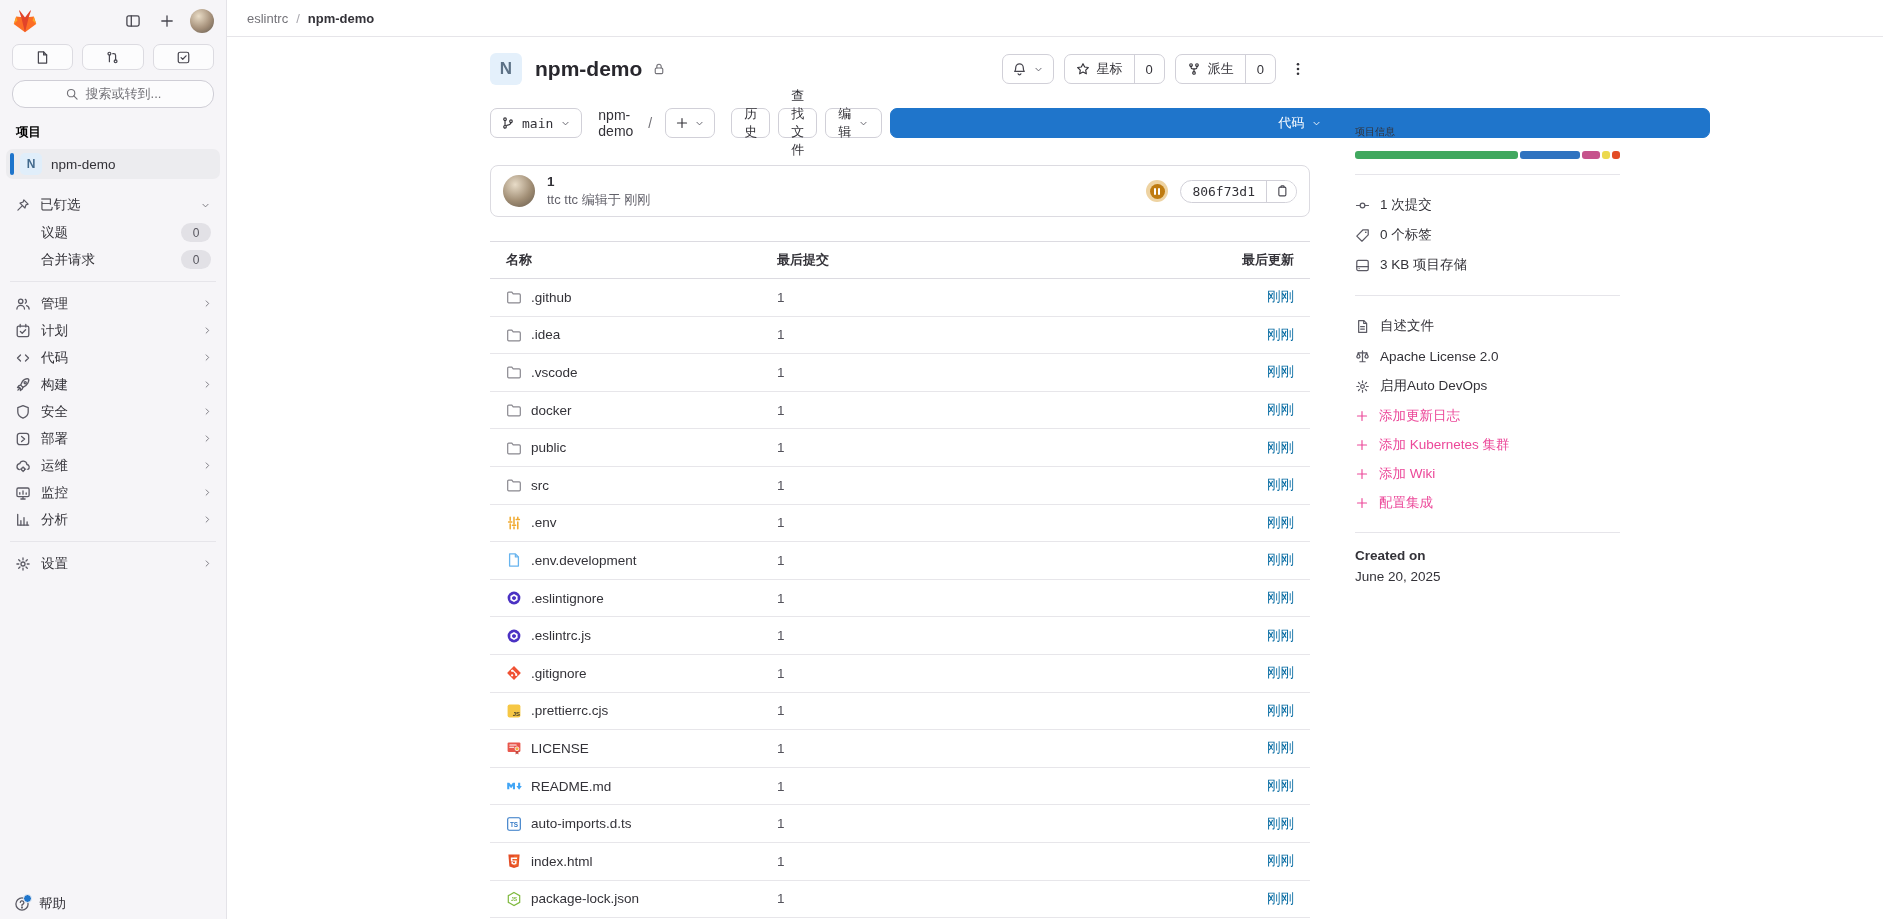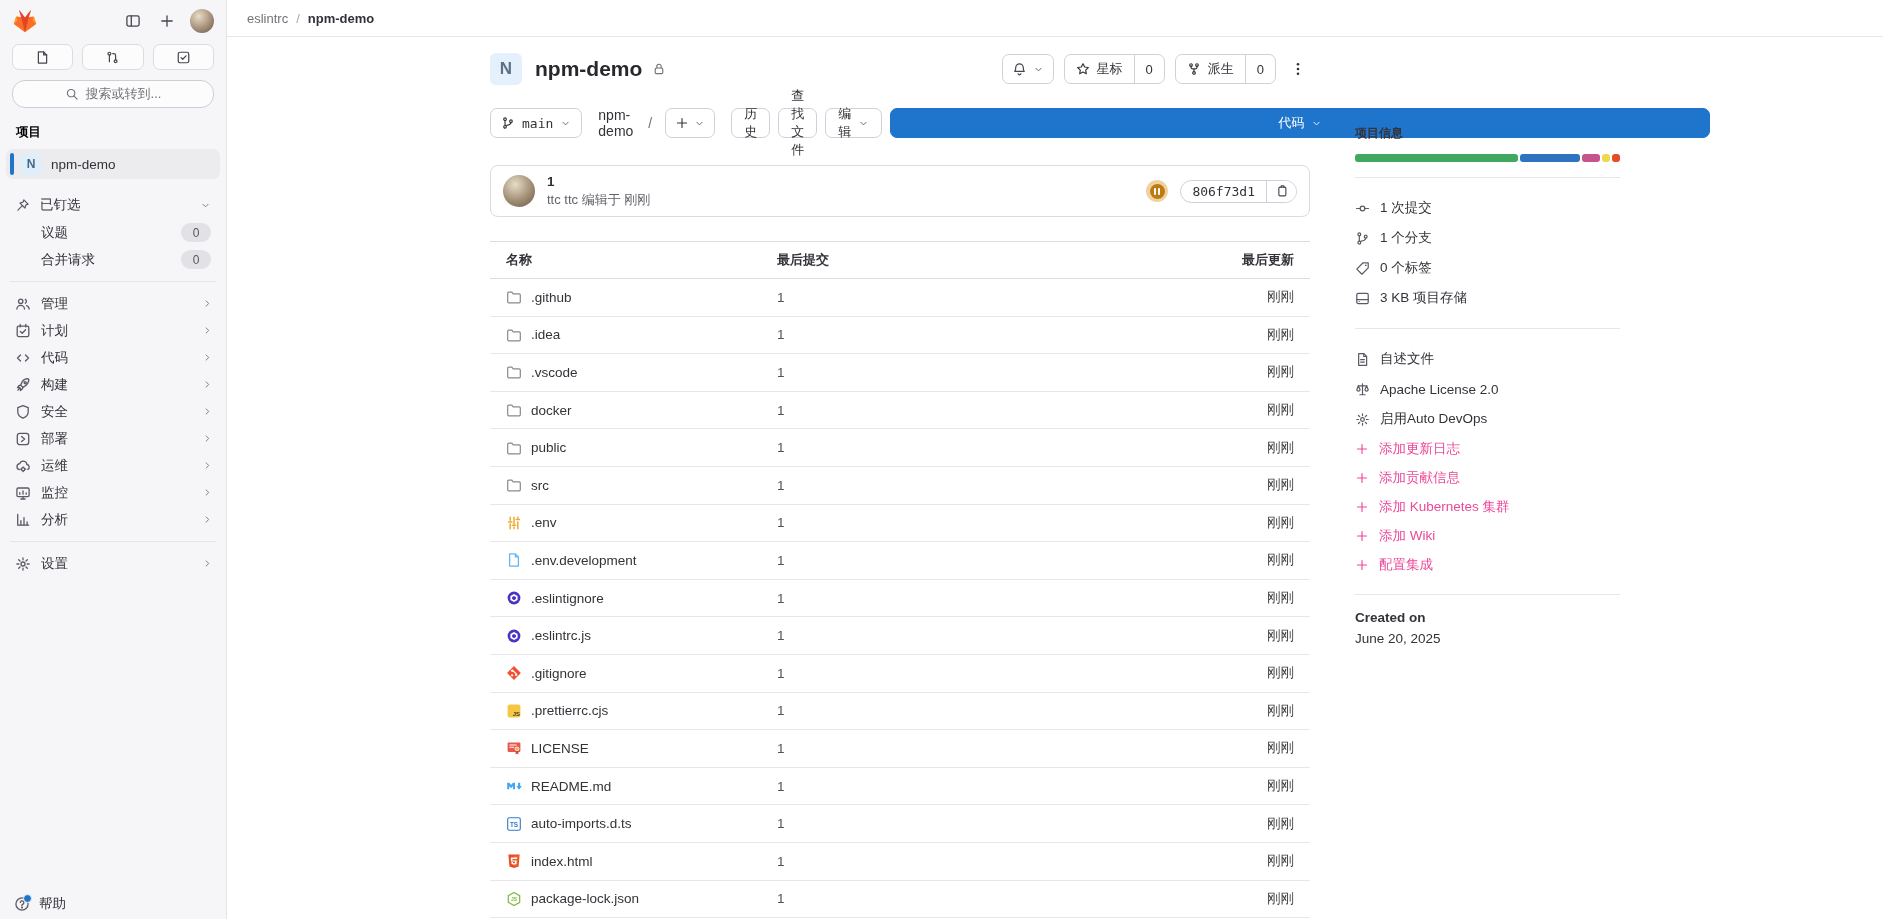--- a/index.html
+++ b/index.html
@@ -110,25 +110,25 @@
 
   .tree { margin-top:24px; }
   .t-head { display:flex; align-items:center; height:38px; border-top:1px solid #dcdbe1;
     border-bottom:1px solid #dcdbe1; font-size:13px; font-weight:600; }
   .col-name { width:287px; flex-shrink:0; padding-left:16px; display:flex; align-items:center; gap:9px; }
   .col-msg { flex:1; }
   .col-upd { width:170px; flex-shrink:0; text-align:right; padding-right:16px; }
   .t-row { display:flex; align-items:center; height:37.6px; border-bottom:1px solid #e7e6ea;
     font-size:13.5px; cursor:pointer; }
   .row-msg { color:#53525b; }
-  .row-upd { color:#404040; }
+  .row-upd { color:#0369a1; }
 
   
   .infobar { width:265px; margin-left:45px; padding-top:72px; }
-  .ib-title { font-size:12px; font-weight:700; }
+  .ib-title { font-size:10px; font-weight:400; }
   .lang-bar { display:flex; gap:2px; height:8px; margin-top:12px; }
   .lang-seg { border-radius:3px; }
   .ib-divider { height:1px; background:#e6e5ea; margin:15px 0; }
   .info-item { display:flex; align-items:center; gap:10px; min-height:30px; font-size:13.5px; cursor:pointer; }
   .ii-icon { color:#5b5a64; }
   .add-link { display:flex; align-items:center; gap:10px; min-height:29px; font-size:13.5px;
     color:#ec4899; cursor:pointer; }
   .created-label { font-size:13.5px; font-weight:700; margin-top:1px; }
   .created-date { font-size:13.5px; margin-top:6px; }
 
@@ -810,31 +810,20 @@
                   <svg viewBox="0 0 16 16" fill="none" stroke="currentColor" stroke-width="1.3" stroke-linecap="round" stroke-linejoin="round">
                     <circle cx="8" cy="8" r="2.5"></circle>
                     <path d="M1.6 8h3.9M10.5 8h3.9"></path>
                   </svg>
                 </span>
     <span class="ii-label">1 次提交</span>
   </div>
               <div class="info-item">
     <span class="i15 ii-icon">
                   <svg viewBox="0 0 16 16" fill="none" stroke="currentColor" stroke-width="1.3" stroke-linecap="round" stroke-linejoin="round">
-                    <circle cx="4.6" cy="3.6" r="1.5"></circle>
-                    <circle cx="4.6" cy="12.4" r="1.5"></circle>
-                    <circle cx="11.4" cy="6" r="1.5"></circle>
-                    <path d="M4.6 5.1v5.8M11.4 7.5c-.2 2-2.3 3-4.9 3.2"></path>
-                  </svg>
-                </span>
-    <span class="ii-label">1 个分支</span>
-  </div>
-              <div class="info-item">
-    <span class="i15 ii-icon">
-                  <svg viewBox="0 0 16 16" fill="none" stroke="currentColor" stroke-width="1.3" stroke-linecap="round" stroke-linejoin="round">
                     <path d="M8.6 1.9h5.5v5.5l-6.7 6.7L1.9 8.6Z"></path>
                     <circle cx="11.5" cy="4.5" r=".9" fill="currentColor" stroke="none"></circle>
                   </svg>
                 </span>
     <span class="ii-label">0 个标签</span>
   </div>
               <div class="info-item">
     <span class="i15 ii-icon">
                   <svg viewBox="0 0 16 16" fill="none" stroke="currentColor" stroke-width="1.3" stroke-linecap="round" stroke-linejoin="round">
                     <rect x="1.9" y="2.6" width="12.2" height="10.8" rx="1.5"></rect>
@@ -882,28 +871,20 @@
                   </svg>
                 </span>
     <span class="al-label">添加更新日志</span>
   </div>
               <div class="add-link">
     <span class="i14 al-icon">
                   <svg viewBox="0 0 16 16" fill="none" stroke="currentColor" stroke-width="1.3" stroke-linecap="round" stroke-linejoin="round">
                     <path d="M8 2.8v10.4M2.8 8h10.4"></path>
                   </svg>
                 </span>
-    <span class="al-label">添加贡献信息</span>
-  </div>
-              <div class="add-link">
-    <span class="i14 al-icon">
-                  <svg viewBox="0 0 16 16" fill="none" stroke="currentColor" stroke-width="1.3" stroke-linecap="round" stroke-linejoin="round">
-                    <path d="M8 2.8v10.4M2.8 8h10.4"></path>
-                  </svg>
-                </span>
     <span class="al-label">添加 Kubernetes 集群</span>
   </div>
               <div class="add-link">
     <span class="i14 al-icon">
                   <svg viewBox="0 0 16 16" fill="none" stroke="currentColor" stroke-width="1.3" stroke-linecap="round" stroke-linejoin="round">
                     <path d="M8 2.8v10.4M2.8 8h10.4"></path>
                   </svg>
                 </span>
     <span class="al-label">添加 Wiki</span>
   </div>

